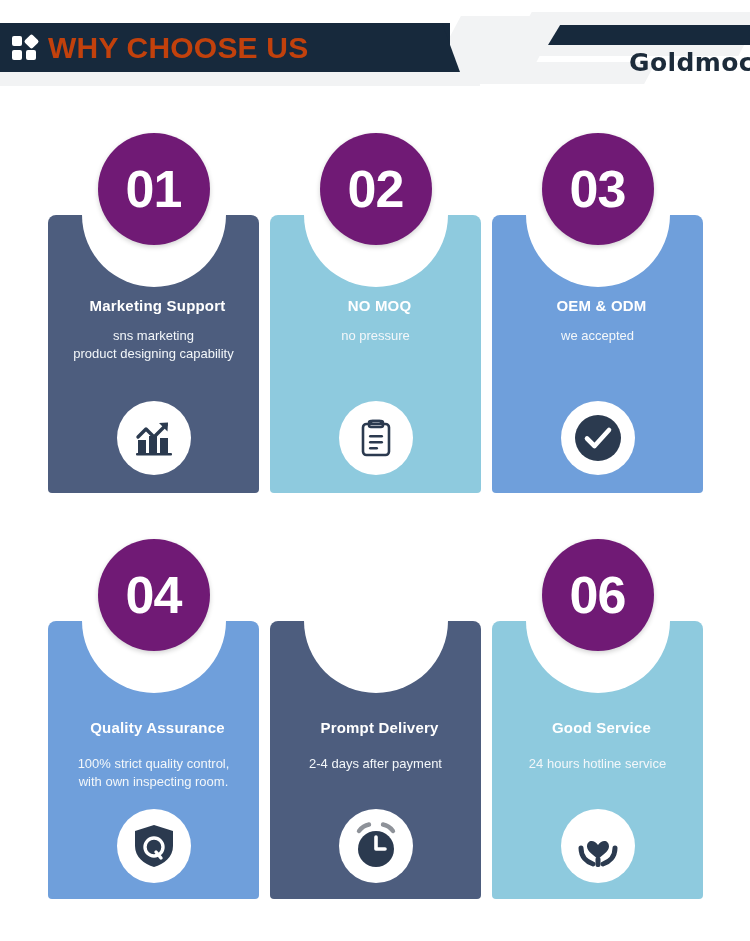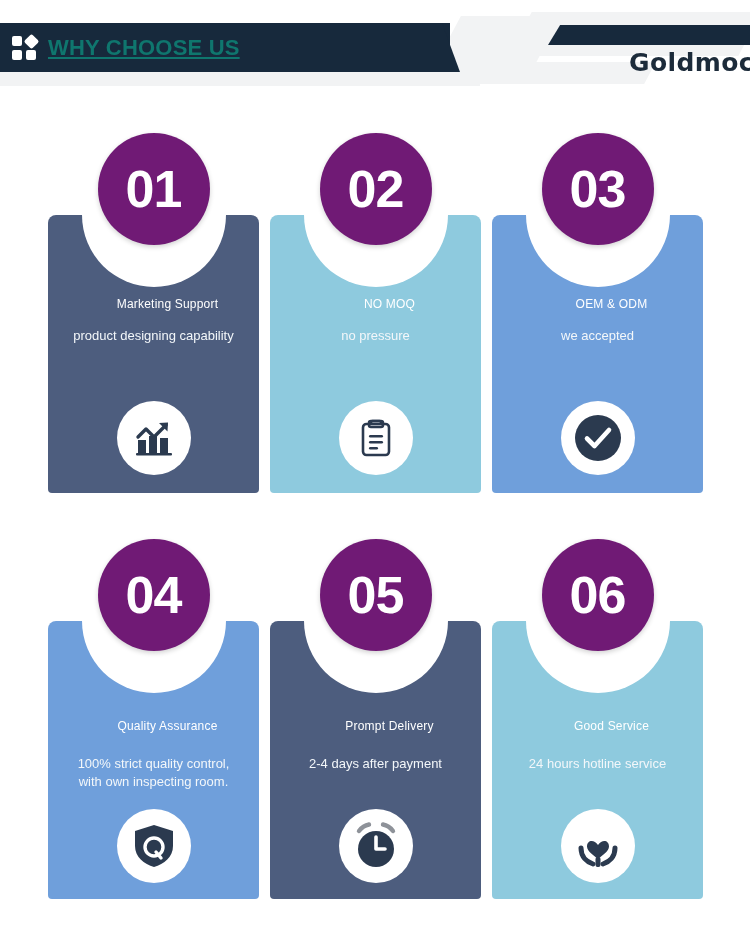--- a/index.html
+++ b/index.html
@@ -48,22 +48,22 @@
     position:absolute; background:#ffffff; display:block;
   }
   .sq-a { left:0;  top:1px;  width:10px; height:10px; border-radius:2px; }
   .sq-b { left:0;  top:15px; width:10px; height:10px; border-radius:2px; }
   .sq-c { left:14px; top:15px; width:10px; height:10px; border-radius:2px; }
   .dia-d { left:14px; top:1px; width:11px; height:11px; border-radius:2px;
            transform:rotate(45deg); }
 
   .hdr-title {
     position:absolute; left:48px; top:30px;
-    color:#0f766e; font-size:22px; font-weight:bold;
-    letter-spacing:0.2px; line-height:36px; white-space:nowrap;text-decoration:underline;
+    color:#c2410c; font-size:30px; font-weight:bold;
+    letter-spacing:0.2px; line-height:36px; white-space:nowrap;
   }
   .brand {
     position:absolute; right:-4px; top:48px;
     color:#1c2b3a; font-size:25px; font-weight:bold;
     letter-spacing:0.4px; white-space:nowrap;
     font-family:"DejaVu Sans", sans-serif;
   }
 
   
   .grid {
@@ -93,23 +93,23 @@
     position:absolute; left:50%; top:-82px;
     width:112px; height:112px; margin-left:-56px;
     background:#701a75; border-radius:50%;
     display:flex; align-items:center; justify-content:center;
     color:#ffffff; font-size:52px; font-weight:bold;
     letter-spacing:-1px;
     box-shadow:0 2px 5px rgba(0,0,0,0.18);
   }
 
   .card-title {
-    position:absolute; left:14px; top:82px; width:100%;
+    position:absolute; left:4px; top:82px; width:100%;
     text-align:center; color:#ffffff;
-    font-size:12px; font-weight:normal; letter-spacing:0.2px;
+    font-size:15px; font-weight:bold; letter-spacing:0.2px;
   }
   .card-sub {
     position:absolute; left:0; top:112px; width:100%;
     text-align:center; color:#f3f7fa;
     font-size:13px; line-height:18px; font-weight:normal;
   }
   .card-sub span { display:block; }
 
   .icon-badge {
     position:absolute; left:50%; top:186px;
@@ -148,20 +148,21 @@
   <div class="brand">Goldmoc</div>
 </div>
 
 <div class="grid">
 
   <div class="card r1 c1">
     <div class="card-body" style="background: rgb(77, 93, 126);">
       <div class="notch"></div>
       <div class="card-title">Marketing Support</div>
       <div class="card-sub">
+        <span>sns marketing</span>
         <span>product designing capability</span>
       </div>
       <div class="icon-badge">
         <svg width="44" height="44" viewBox="0 0 44 44">
           <g fill="#2b3a4f">
             <rect x="6" y="24" width="8" height="13"></rect>
             <rect x="17" y="20" width="8" height="17"></rect>
             <rect x="28" y="22" width="8" height="15"></rect>
             <rect x="4" y="37" width="36" height="2.6" rx="1"></rect>
           </g>
@@ -239,21 +240,20 @@
       </div>
       <div class="icon-badge">
         <svg width="50" height="50" viewBox="0 0 50 50">
           <path d="M8 10 C11 6 15 4 18 3.5" stroke="#8e9299" stroke-width="4.4" fill="none" stroke-linecap="round"></path>
           <path d="M42 10 C39 6 35 4 32 3.5" stroke="#8e9299" stroke-width="4.4" fill="none" stroke-linecap="round"></path>
           <circle cx="25" cy="28" r="18" fill="#2b3a4f"></circle>
           <path d="M25 16 V28 H34" stroke="#ffffff" stroke-width="3.6" fill="none" stroke-linecap="round" stroke-linejoin="round"></path>
         </svg>
       </div>
     </div>
-    <div class="num-circle">05</div>
   </div>
 
   <div class="card r2 c3">
     <div class="card-body" style="background: rgb(142, 202, 222);">
       <div class="notch"></div>
       <div class="card-title">Good Service</div>
       <div class="card-sub">
         <span>24 hours hotline service</span>
       </div>
       <div class="icon-badge">

